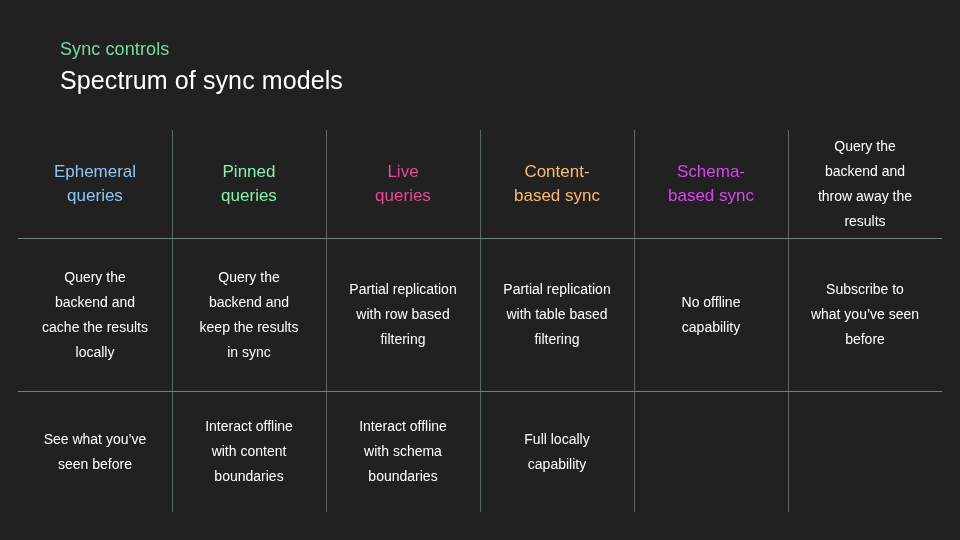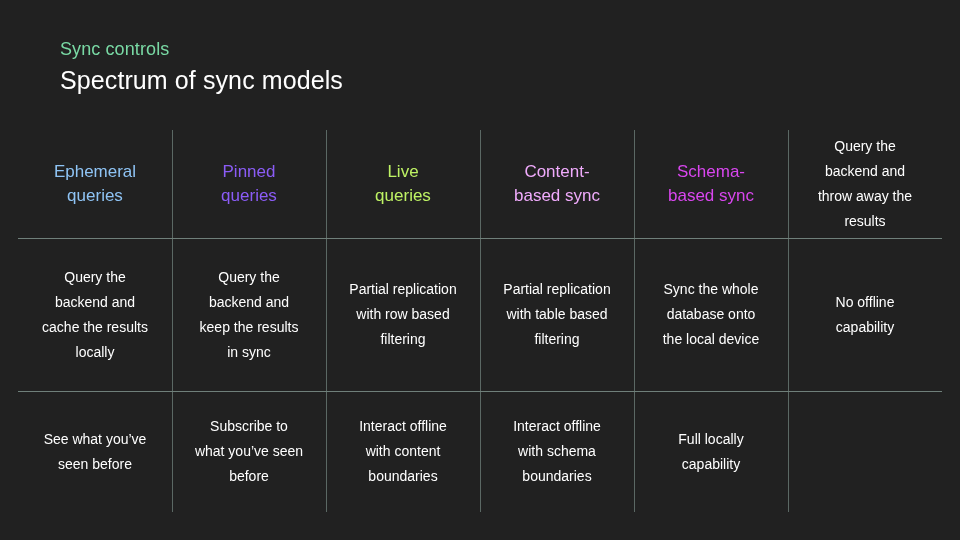--- a/index.html
+++ b/index.html
@@ -124,29 +124,29 @@
 
   <div class="table-wrap">
 
     <div class="grid">
 
       <div class="cell head-cell row-head">
           <span class="cell-inner" style="color: rgb(143, 196, 245);">Ephemeral
 queries</span>
         </div>
       <div class="cell head-cell row-head">
-          <span class="cell-inner" style="color: #8b5cf6;">Pinned
+          <span class="cell-inner" style="color: #86efac;">Pinned
 queries</span>
         </div>
       <div class="cell head-cell row-head">
-          <span class="cell-inner" style="color: #bef264;">Live
+          <span class="cell-inner" style="color: #ec4899;">Live
 queries</span>
         </div>
       <div class="cell head-cell row-head">
-          <span class="cell-inner" style="color: #f0abfc;">Content-
+          <span class="cell-inner" style="color: #fdba74;">Content-
 based sync</span>
         </div>
       <div class="cell head-cell row-head">
           <span class="cell-inner" style="color: #d946ef;">Schema-
 based sync</span>
         </div>
 
       <div class="cell body-cell row-1">
           <span class="cell-inner">Query the
 backend and
@@ -168,38 +168,33 @@
       <div class="cell body-cell row-1">
           <span class="cell-inner">Partial replication
 with row based
 filtering</span>
         </div>
       <div class="cell body-cell row-1">
           <span class="cell-inner">Partial replication
 with table based
 filtering</span>
         </div>
-      <div class="cell body-cell row-1">
-          <span class="cell-inner">Sync the whole
-database onto
-the local device</span>
-        </div>
 
       <div class="cell body-cell row-2">
           <span class="cell-inner">No offline
 capability</span>
-        </div>
-      <div class="cell body-cell row-2">
-          <span class="cell-inner">See what you’ve
-seen before</span>
         </div>
       <div class="cell body-cell row-2">
           <span class="cell-inner">Subscribe to
 what you’ve seen
 before</span>
+        </div>
+      <div class="cell body-cell row-2">
+          <span class="cell-inner">See what you’ve
+seen before</span>
         </div>
       <div class="cell body-cell row-2">
           <span class="cell-inner">Interact offline
 with content
 boundaries</span>
         </div>
       <div class="cell body-cell row-2">
           <span class="cell-inner">Interact offline
 with schema
 boundaries</span>

